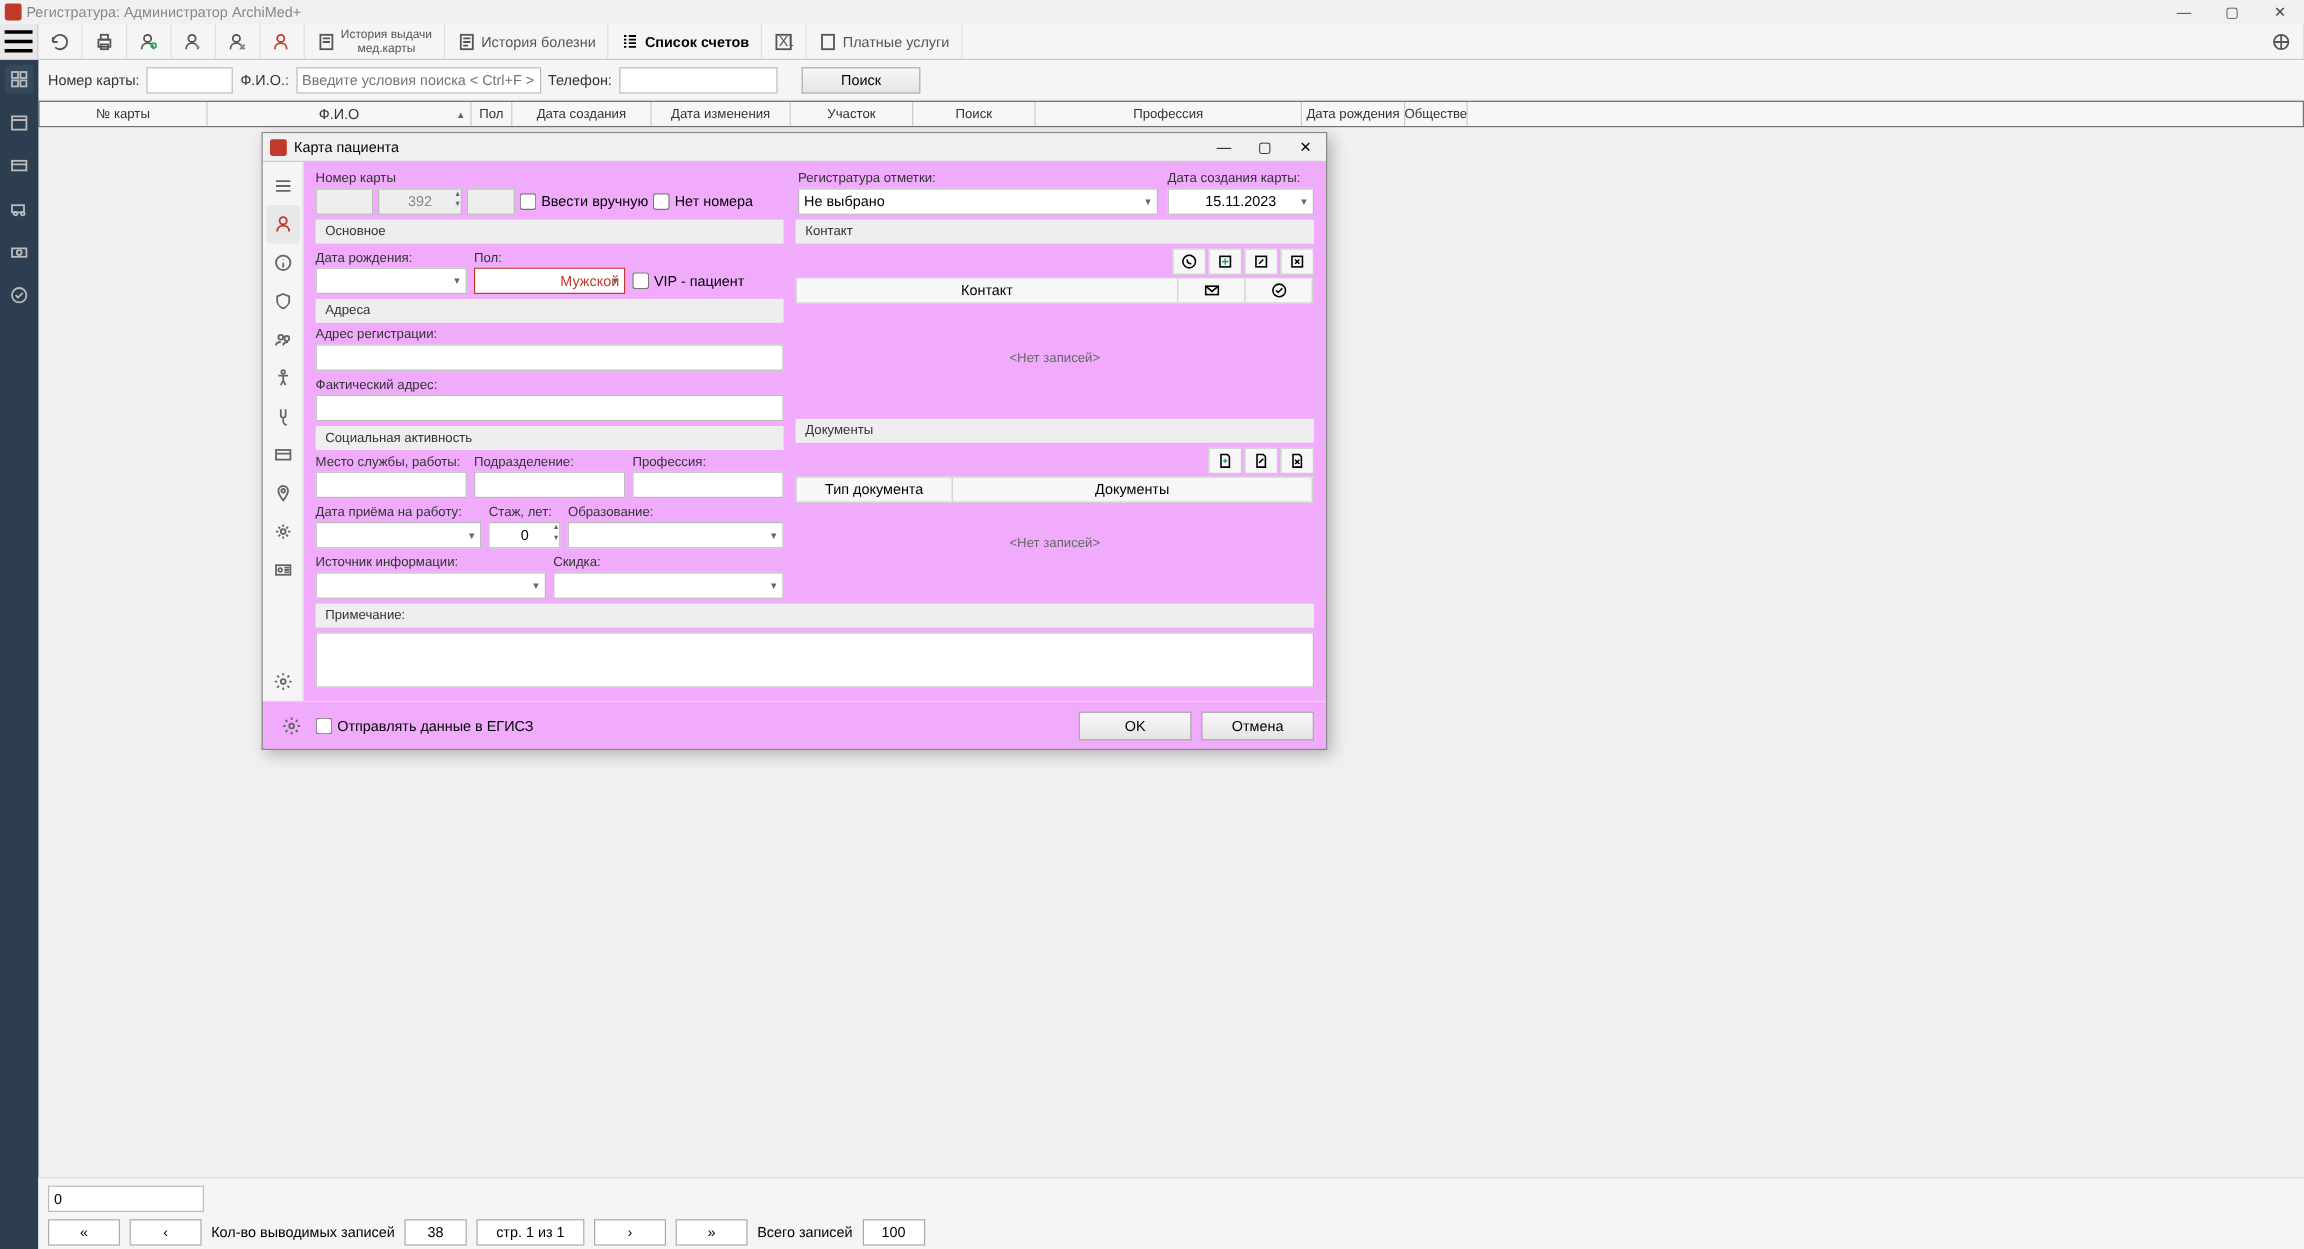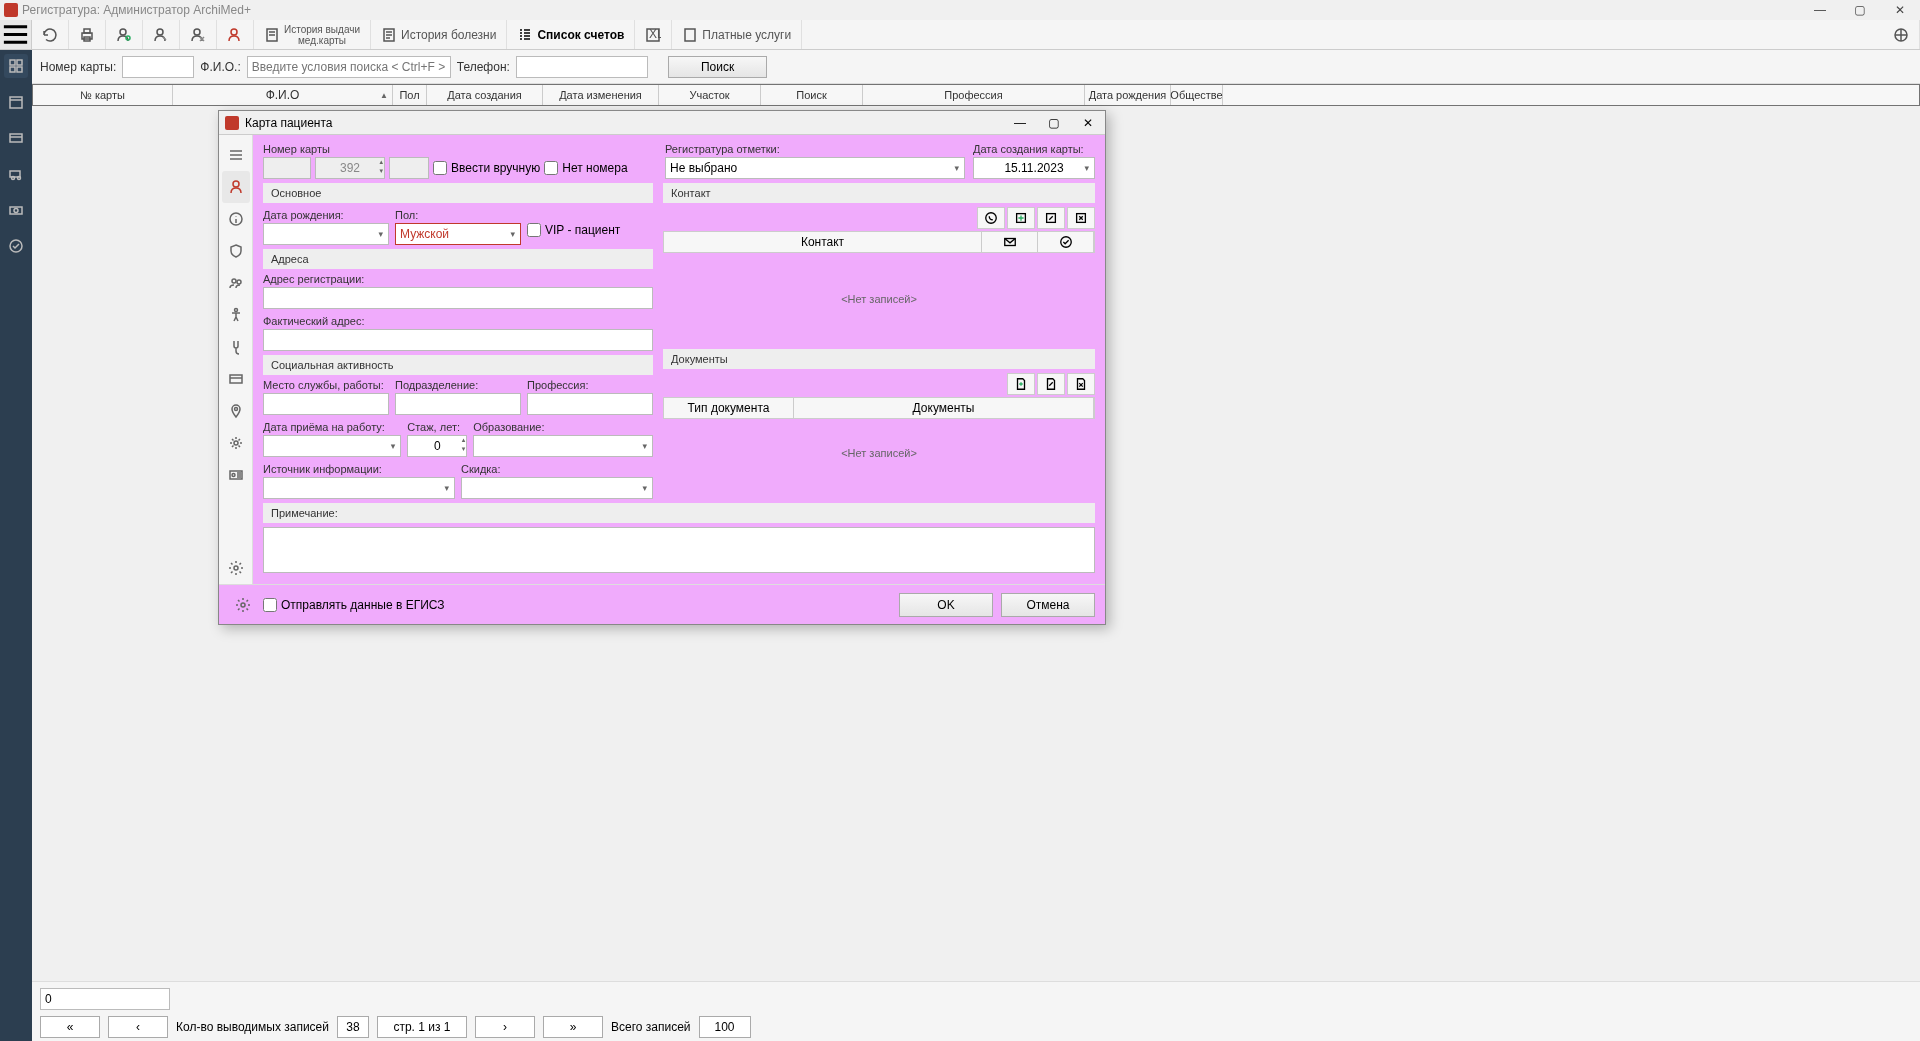--- a/index.html
+++ b/index.html
@@ -64,21 +64,21 @@
 .field-input.req { border-color: #c0392b; }
 .field-disabled { background: #eee; color: #888; text-align: center; }
 .section-header { background: #eee; padding: 4px 8px; font-size: 11px; color: #333; margin: 4px 0; }
 .two-cols { display: flex; gap: 10px; }
 .left-pane { width: 390px; }
 .right-pane { flex: 1; }
 .select { position: relative; }
 .select::after { content: "▾"; position: absolute; right: 6px; top: 50%; transform: translateY(-50%); font-size: 9px; color: #666; pointer-events: none; }
 .spinner { position: relative; }
 .spinner::after { content: "▴\A▾"; white-space: pre; position: absolute; right: 2px; top: 0; font-size: 7px; line-height: 9px; color: #666; }
-.chk { display: flex; align-items: flex-start; gap: 4px; }
+.chk { display: flex; align-items: center; gap: 4px; }
 .chk input { width: 14px; height: 14px; }
 .icon-row { display: flex; gap: 2px; justify-content: flex-end; }
 .icon-btn { width: 28px; height: 22px; border: 1px solid #ccc; background: #f7f7f7; display: flex; align-items: center; justify-content: center; cursor: pointer; }
 .contact-table-header { display: flex; border: 1px solid #ccc; background: #f7f7f7; height: 22px; }
 .contact-table-header > div { border-right: 1px solid #ccc; display: flex; align-items: center; justify-content: center; font-size: 12px; }
 .no-records { text-align: center; color: #666; font-size: 11px; padding: 40px 0; }
 .textarea { width: 100%; height: 46px; border: 1px solid #bbb; resize: none; }
 .dlg-footer { height: 40px; border-top: 1px solid #ddd; display: flex; align-items: center; padding: 0 10px; }
 .dlg-footer .btn { width: 94px; height: 24px; border: 1px solid #aaa; background: linear-gradient(#f7f7f7,#e5e5e5); cursor: pointer; }
 .gear-btn { width: 28px; height: 28px; display: flex; align-items: center; justify-content: center; color: #666; cursor: pointer; }
@@ -253,21 +253,21 @@
     <div class="th" style="width:52px">Обществе</div>
   </div>
 </div>
 
 <div class="statusbar">
   <input class="status-input" value="0" style="">
   <div class="pager">
     <div class="pbtn">«</div>
     <div class="pbtn">‹</div>
     <span>Кол-во выводимых записей</span>
-    <div class="pbox" style="width:32px">38</div>
+    <div class="pbox" style="width:52px">38</div>
     <div class="pbox" style="width:90px">стр. 1 из 1</div>
     <div class="pbtn">›</div>
     <div class="pbtn">»</div>
     <span>Всего записей</span>
     <div class="pbox" style="width:52px">100</div>
   </div>
 </div>
 
 <div class="dialog">
   <div class="dlg-titlebar">
@@ -390,21 +390,21 @@
 
         <div class="left-pane">
           <div class="section-header">Основное</div>
           <div style="display:flex; gap:6px; margin-top:6px; align-items:flex-end;">
             <div style="flex:1">
                 <div class="field-label">Дата рождения:</div>
                 <div class="select"><input class="field-input" style="width: 100%;"></div>
               </div>
             <div style="flex:1">
                 <div class="field-label">Пол:</div>
-                <div class="select"><input class="field-input req" style="width: 100%; text-align: left; color: rgb(192, 57, 43);" value="Мужской"></div>
+                <div class="select"><input class="field-input req" style="width: 100%; text-align: right; color: rgb(192, 57, 43);" value="Мужской"></div>
               </div>
             <label class="chk" style="flex:1; height:22px">
                 <input type="checkbox" style="">
                 <span>VIP - пациент</span>
               </label>
           </div>
 
           <div class="section-header">Адреса</div>
           <div class="field-label">Адрес регистрации:</div>
           <input class="field-input" style="width: 100%;">

